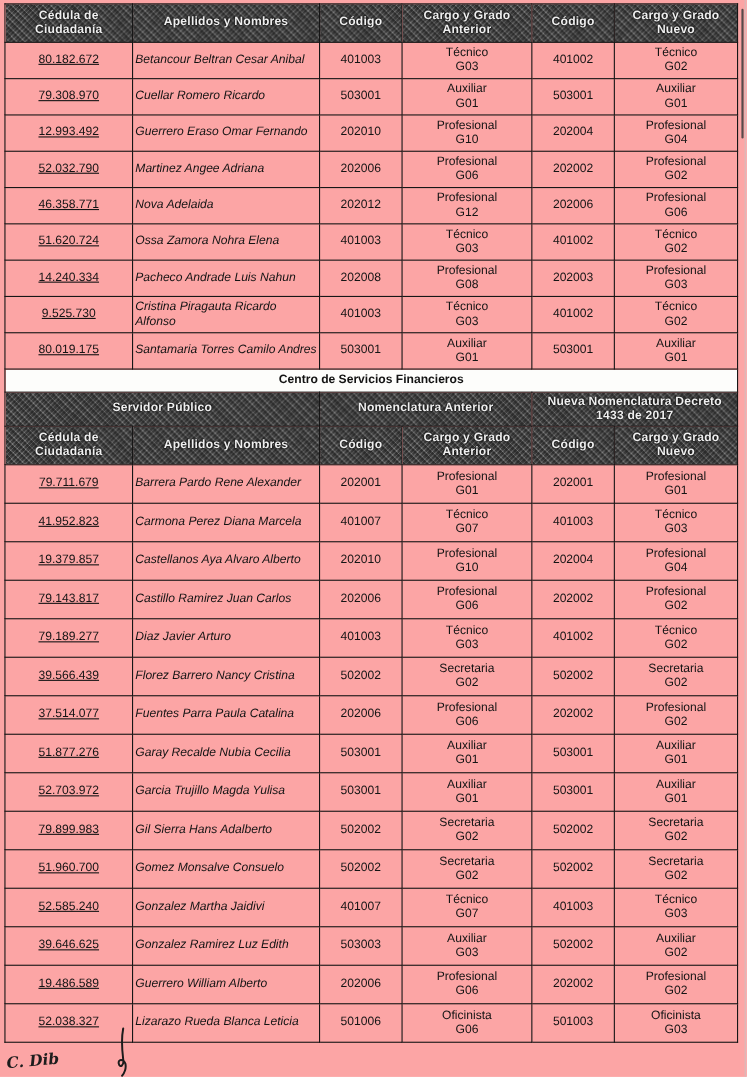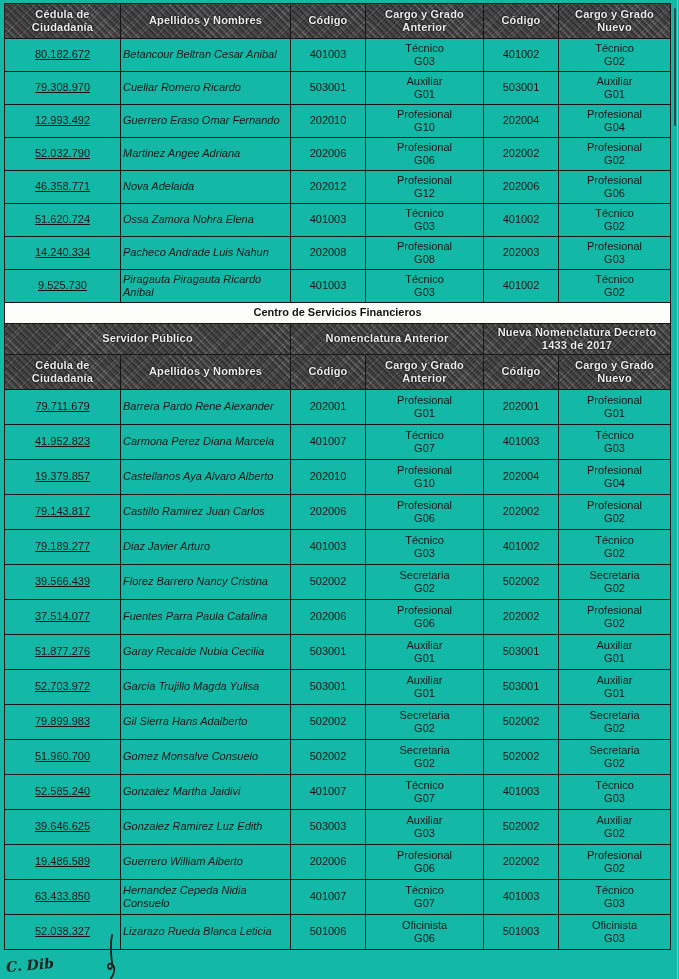--- a/index.html
+++ b/index.html
@@ -1,19 +1,19 @@
 <!DOCTYPE html>
 <html><head>
 <meta charset="utf-8">
 <style>
   html,body{margin:0;padding:0;background:#ffffff;}
   .page{
     position:relative;
     width:679px;height:979px;
-    background:#14b8a6;
+    background:#fca5a5;
     overflow:hidden;
     font-family:"Liberation Sans", sans-serif;
     color:#141414;
   }
   table.doc{
     position:absolute;top:3px;left:4px;
     width:666px;
     border-collapse:collapse;
     table-layout:fixed;
   }
@@ -152,25 +152,33 @@
         <tr class="s1">
           <td class="cedula">14.240.334</td>
           <td class="nombre">Pacheco Andrade Luis Nahun</td>
           <td class="codigo">202008</td>
           <td class="cargo"><span class="l1">Profesional</span><span class="l2">G08</span></td>
           <td class="codigo">202003</td>
           <td class="cargo"><span class="l1">Profesional</span><span class="l2">G03</span></td>
         </tr>
         <tr class="s1">
           <td class="cedula">9.525.730</td>
-          <td class="nombre">Piragauta Piragauta Ricardo Anibal</td>
+          <td class="nombre">Cristina Piragauta Ricardo Alfonso</td>
           <td class="codigo">401003</td>
           <td class="cargo"><span class="l1">Técnico</span><span class="l2">G03</span></td>
           <td class="codigo">401002</td>
           <td class="cargo"><span class="l1">Técnico</span><span class="l2">G02</span></td>
+        </tr>
+        <tr class="s1">
+          <td class="cedula">80.019.175</td>
+          <td class="nombre">Santamaria Torres Camilo Andres</td>
+          <td class="codigo">503001</td>
+          <td class="cargo"><span class="l1">Auxiliar</span><span class="l2">G01</span></td>
+          <td class="codigo">503001</td>
+          <td class="cargo"><span class="l1">Auxiliar</span><span class="l2">G01</span></td>
         </tr>
         <tr class="ttl">
           <td class="section-title" colspan="6">Centro de Servicios Financieros</td>
         </tr>
         <tr class="grp">
           <th class="band" colspan="2">Servidor Público</th>
           <th class="band" colspan="2">Nomenclatura Anterior</th>
           <th class="band" colspan="2">Nueva Nomenclatura Decreto 1433 de 2017</th>
         </tr>
         <tr class="hdr2">
@@ -287,28 +295,20 @@
         </tr>
         <tr class="s2">
           <td class="cedula">19.486.589</td>
           <td class="nombre">Guerrero William Alberto</td>
           <td class="codigo">202006</td>
           <td class="cargo"><span class="l1">Profesional</span><span class="l2">G06</span></td>
           <td class="codigo">202002</td>
           <td class="cargo"><span class="l1">Profesional</span><span class="l2">G02</span></td>
         </tr>
         <tr class="s2">
-          <td class="cedula">63.433.850</td>
-          <td class="nombre">Hernandez Cepeda Nidia Consuelo</td>
-          <td class="codigo">401007</td>
-          <td class="cargo"><span class="l1">Técnico</span><span class="l2">G07</span></td>
-          <td class="codigo">401003</td>
-          <td class="cargo"><span class="l1">Técnico</span><span class="l2">G03</span></td>
-        </tr>
-        <tr class="s2">
           <td class="cedula">52.038.327</td>
           <td class="nombre">Lizarazo Rueda Blanca Leticia</td>
           <td class="codigo">501006</td>
           <td class="cargo"><span class="l1">Oficinista</span><span class="l2">G06</span></td>
           <td class="codigo">501003</td>
           <td class="cargo"><span class="l1">Oficinista</span><span class="l2">G03</span></td>
         </tr>
       </tbody>
   </table>
 

